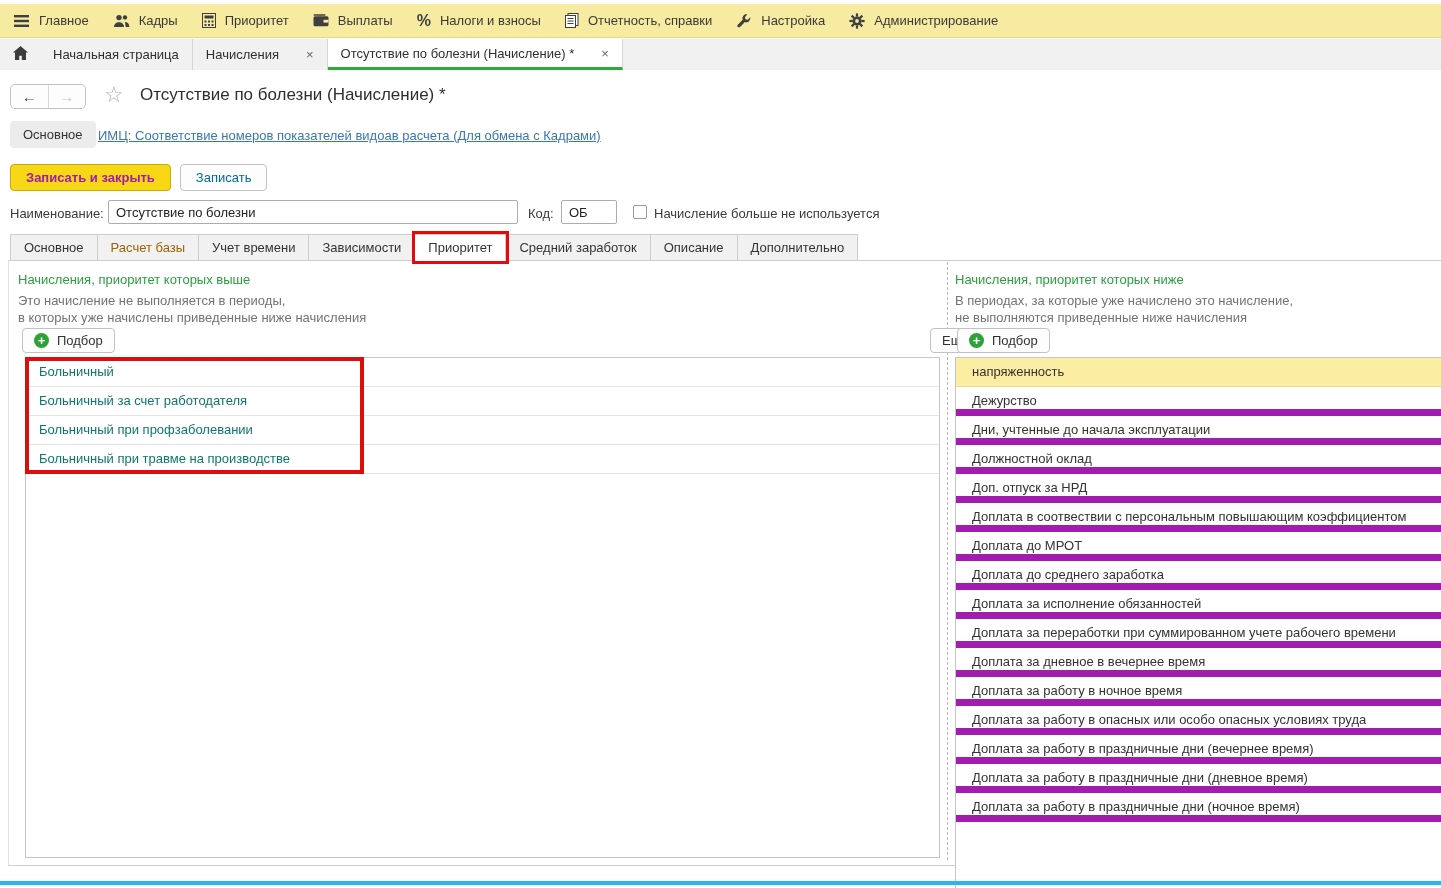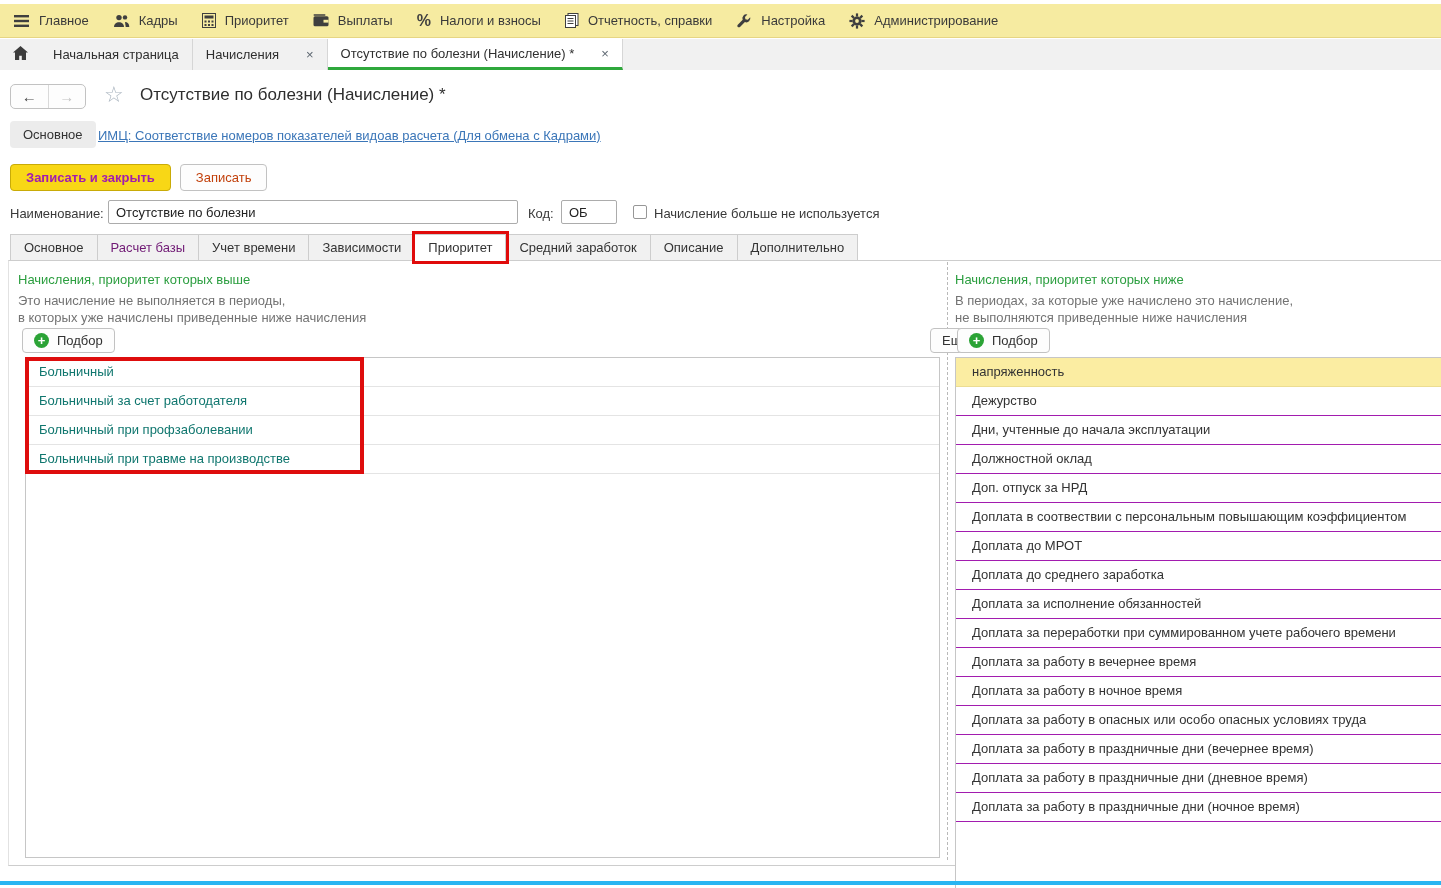--- a/index.html
+++ b/index.html
@@ -47,40 +47,40 @@
   .imc-link { position:absolute; left:98px; top:128px; color:#3b76b8; text-decoration:underline; cursor:pointer; }
   
   .btnrow { position:absolute; left:10px; top:164px; display:flex; gap:9px; }
   .btn-yellow {
     background:#f8d716; border:1px solid #c9ab07; border-radius:4px;
     padding:5px 15px; font-weight:bold; color:#a21caf; cursor:pointer; font-size:13px;
     font-family:"Liberation Sans", sans-serif;
   }
   .btn-plain {
     background:#fdfdfd; border:1px solid #c2c2c2; border-radius:4px;
-    padding:5px 15px; color:#c2410c; cursor:pointer; font-size:13px;
+    padding:5px 15px; color:#0369a1; cursor:pointer; font-size:13px;
     font-family:"Liberation Sans", sans-serif;
   }
   
   .flabel { position:absolute; color:#3a3a3a; }
   .tinput {
     position:absolute; height:24px; border:1px solid #acacac; border-radius:2px;
     padding:0 7px; font-size:13px; color:#222; background:#fff;
     font-family:"Liberation Sans", sans-serif;
   }
   .checkbox { position:absolute; left:633px; top:205px; width:14px; height:14px; background:#fff; border:1px solid #979797; border-radius:2px; cursor:pointer; }
   
   .tabstrip { position:absolute; left:10px; top:234px; display:flex; height:27px; z-index:3; }
   .ftab {
     display:flex; align-items:center; padding:0 13px; background:#f1f1f1;
     border:1px solid #cdcdcd; border-left:none; color:#333; cursor:pointer; white-space:nowrap;
   }
   .ftab:first-child { border-left:1px solid #cdcdcd; }
   .ftab.active { background:#fff; border-bottom:1px solid #fff; }
-  .ftab.disabled { color:#701a75; cursor:default; }
+  .ftab.disabled { color:#a16207; cursor:default; }
   .ftab.annotated { outline:3px solid #e00b0b; outline-offset:0px; z-index:6; }
   
   .content-frame {
     position:absolute; left:8px; top:260px; width:1433px; height:606px;
     border-top:1px solid #cdcdcd; border-left:1px solid #e2e2e2; border-bottom:1px solid #cdcdcd;
   }
   .splitter { position:absolute; left:947px; top:262px; height:598px; border-left:1px dashed #b9b9b9; }
   .panel-header { position:absolute; color:#2b9e3f;text-align:right; }
   .panel-desc { position:absolute; color:#737373; }
   .btn-small {
@@ -96,21 +96,21 @@
   
   .lp-table {
     position:absolute; left:25px; top:357px; width:915px; height:501px;
     border:1px solid #c6c6c6; background:#fff;
   }
   .rp-table {
     position:absolute; left:955px; top:357px; width:486px; height:632px;
     border:1px solid #c6c6c6; border-right:none; background:#fff;
   }
   .lrow { height:29px; line-height:28px; padding-left:13px; border-bottom:1px solid #e4e4e4; color:#0f766e; cursor:pointer; white-space:nowrap; overflow:hidden; }
-  .rrow { height:29px; line-height:28px; padding-left:16px; border-bottom:1px solid #a21caf; color:#333; cursor:pointer; white-space:nowrap; overflow:hidden; }
+  .rrow { height:29px; line-height:28px; padding-left:16px; border-bottom:7px solid #a21caf; color:#333; cursor:pointer; white-space:nowrap; overflow:hidden; }
   .rrow.selected { background:#fbeda2; border-bottom:1px solid #ecdd92; }
   .red-list-box {
     position:absolute; left:25px; top:357px; width:339px; height:117px;
     border:4px solid #de0d0d; pointer-events:none; z-index:5;
   }
   .bottom-line { position:absolute; left:0; top:881px; width:1441px; height:4px; background:#29b5f2; }
 </style>
 </head>
 <body>
 
@@ -301,21 +301,21 @@
   <div class="rrow selected">напряженность</div>
   <div class="rrow">Дежурство</div>
   <div class="rrow">Дни, учтенные до начала эксплуатации</div>
   <div class="rrow">Должностной оклад</div>
   <div class="rrow">Доп. отпуск за НРД</div>
   <div class="rrow">Доплата в соотвествии с персональным повышающим коэффициентом</div>
   <div class="rrow">Доплата до МРОТ</div>
   <div class="rrow">Доплата до среднего заработка</div>
   <div class="rrow">Доплата за исполнение обязанностей</div>
   <div class="rrow">Доплата за переработки при суммированном учете рабочего времени</div>
-  <div class="rrow">Доплата за работу в вечернее время</div>
+  <div class="rrow">Доплата за дневное в вечернее время</div>
   <div class="rrow">Доплата за работу в ночное время</div>
   <div class="rrow">Доплата за работу в опасных или особо опасных условиях труда</div>
   <div class="rrow">Доплата за работу в праздничные дни (вечернее время)</div>
   <div class="rrow">Доплата за работу в праздничные дни (дневное время)</div>
   <div class="rrow">Доплата за работу в праздничные дни (ночное время)</div>
 </div>
 
 <div class="bottom-line"></div>
 
 </body></html>

